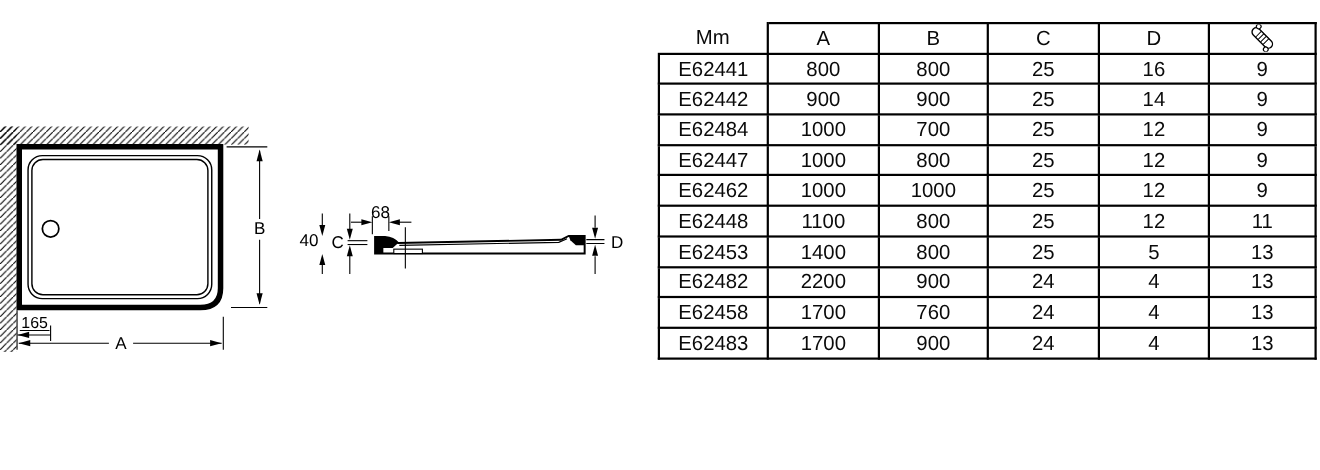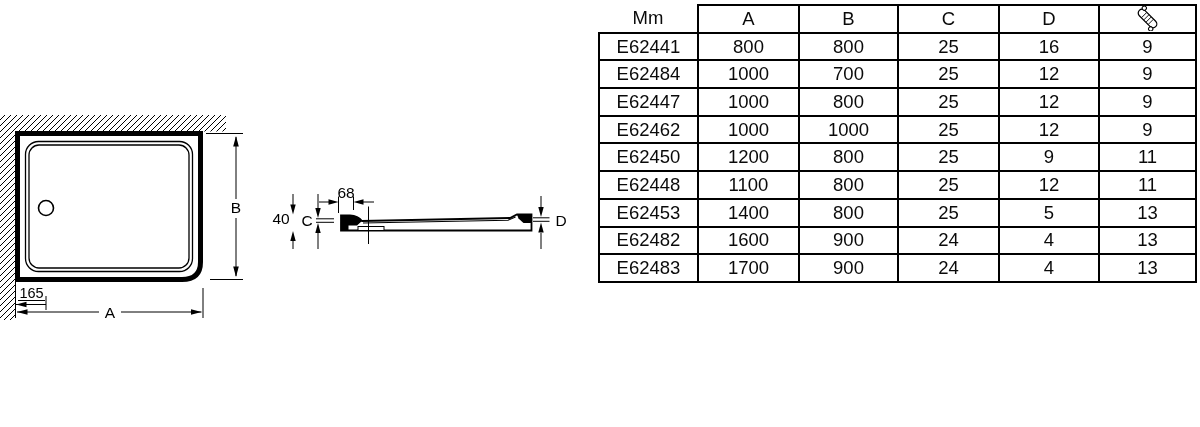--- a/index.html
+++ b/index.html
@@ -1,21 +1,21 @@
 <!DOCTYPE html>
 <html><head>
 <meta charset="utf-8">
 <style>
   html,body{margin:0;padding:0;background:#fff;}
   .canvas{position:relative;width:1200px;height:427px;background:#fff;overflow:hidden;
           font-family:"Liberation Sans",sans-serif;color:#000;}
   .diagram-svg{position:absolute;left:0;top:0;}
   svg text{font-family:"Liberation Sans",sans-serif;fill:#000;}
 
-  table.spec{position:absolute;left:598px;top:4px;width:597px;table-layout:fixed;
+  table.spec{position:absolute;left:598px;top:20px;width:597px;table-layout:fixed;
              border-collapse:collapse;font-size:18.5px;color:#0a0a0a;}
   table.spec th,table.spec td{border:2px solid #000;text-align:center;vertical-align:middle;
              height:25.7px;padding:0;font-weight:normal;overflow:hidden;}
   table.spec th.open-corner{border-top:none;border-left:none;}
   table.spec th svg{vertical-align:middle;}
 </style>
 </head>
 <body>
 
 <div class="canvas">
@@ -148,20 +148,28 @@
     <tbody>
         <tr>
       <td>E62441</td>
       <td>800</td>
       <td>800</td>
       <td>25</td>
       <td>16</td>
       <td>9</td>
     </tr>
         <tr>
+      <td>E62442</td>
+      <td>900</td>
+      <td>900</td>
+      <td>25</td>
+      <td>14</td>
+      <td>9</td>
+    </tr>
+        <tr>
       <td>E62484</td>
       <td>1000</td>
       <td>700</td>
       <td>25</td>
       <td>12</td>
       <td>9</td>
     </tr>
         <tr>
       <td>E62447</td>
       <td>1000</td>
@@ -170,54 +178,54 @@
       <td>12</td>
       <td>9</td>
     </tr>
         <tr>
       <td>E62462</td>
       <td>1000</td>
       <td>1000</td>
       <td>25</td>
       <td>12</td>
       <td>9</td>
-    </tr>
-        <tr>
-      <td>E62450</td>
-      <td>1200</td>
-      <td>800</td>
-      <td>25</td>
-      <td>9</td>
-      <td>11</td>
     </tr>
         <tr>
       <td>E62448</td>
       <td>1100</td>
       <td>800</td>
       <td>25</td>
       <td>12</td>
       <td>11</td>
     </tr>
         <tr>
       <td>E62453</td>
       <td>1400</td>
       <td>800</td>
       <td>25</td>
       <td>5</td>
       <td>13</td>
     </tr>
         <tr>
       <td>E62482</td>
-      <td>1600</td>
+      <td>2200</td>
       <td>900</td>
       <td>24</td>
       <td>4</td>
       <td>13</td>
     </tr>
         <tr>
+      <td>E62458</td>
+      <td>1700</td>
+      <td>760</td>
+      <td>24</td>
+      <td>4</td>
+      <td>13</td>
+    </tr>
+        <tr>
       <td>E62483</td>
       <td>1700</td>
       <td>900</td>
       <td>24</td>
       <td>4</td>
       <td>13</td>
     </tr>
       </tbody>
   </table>
 

